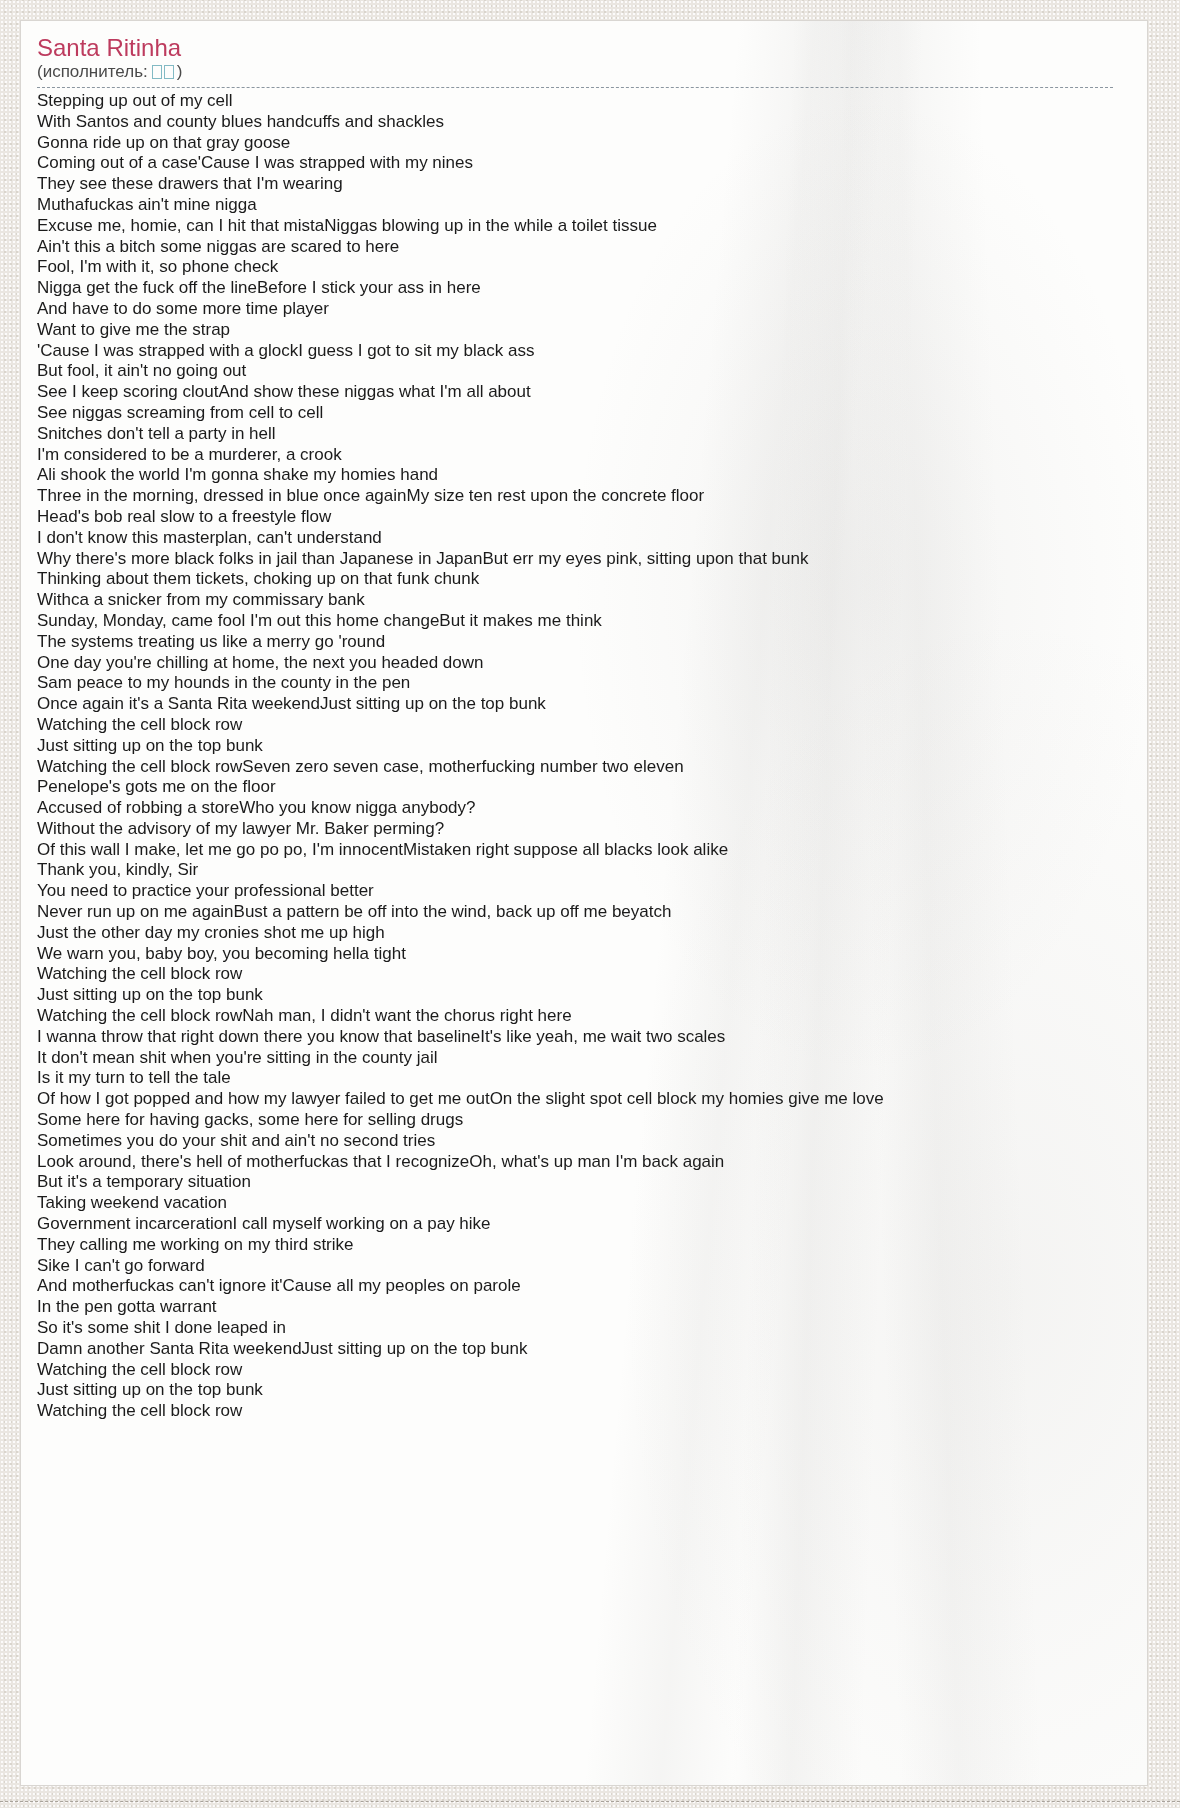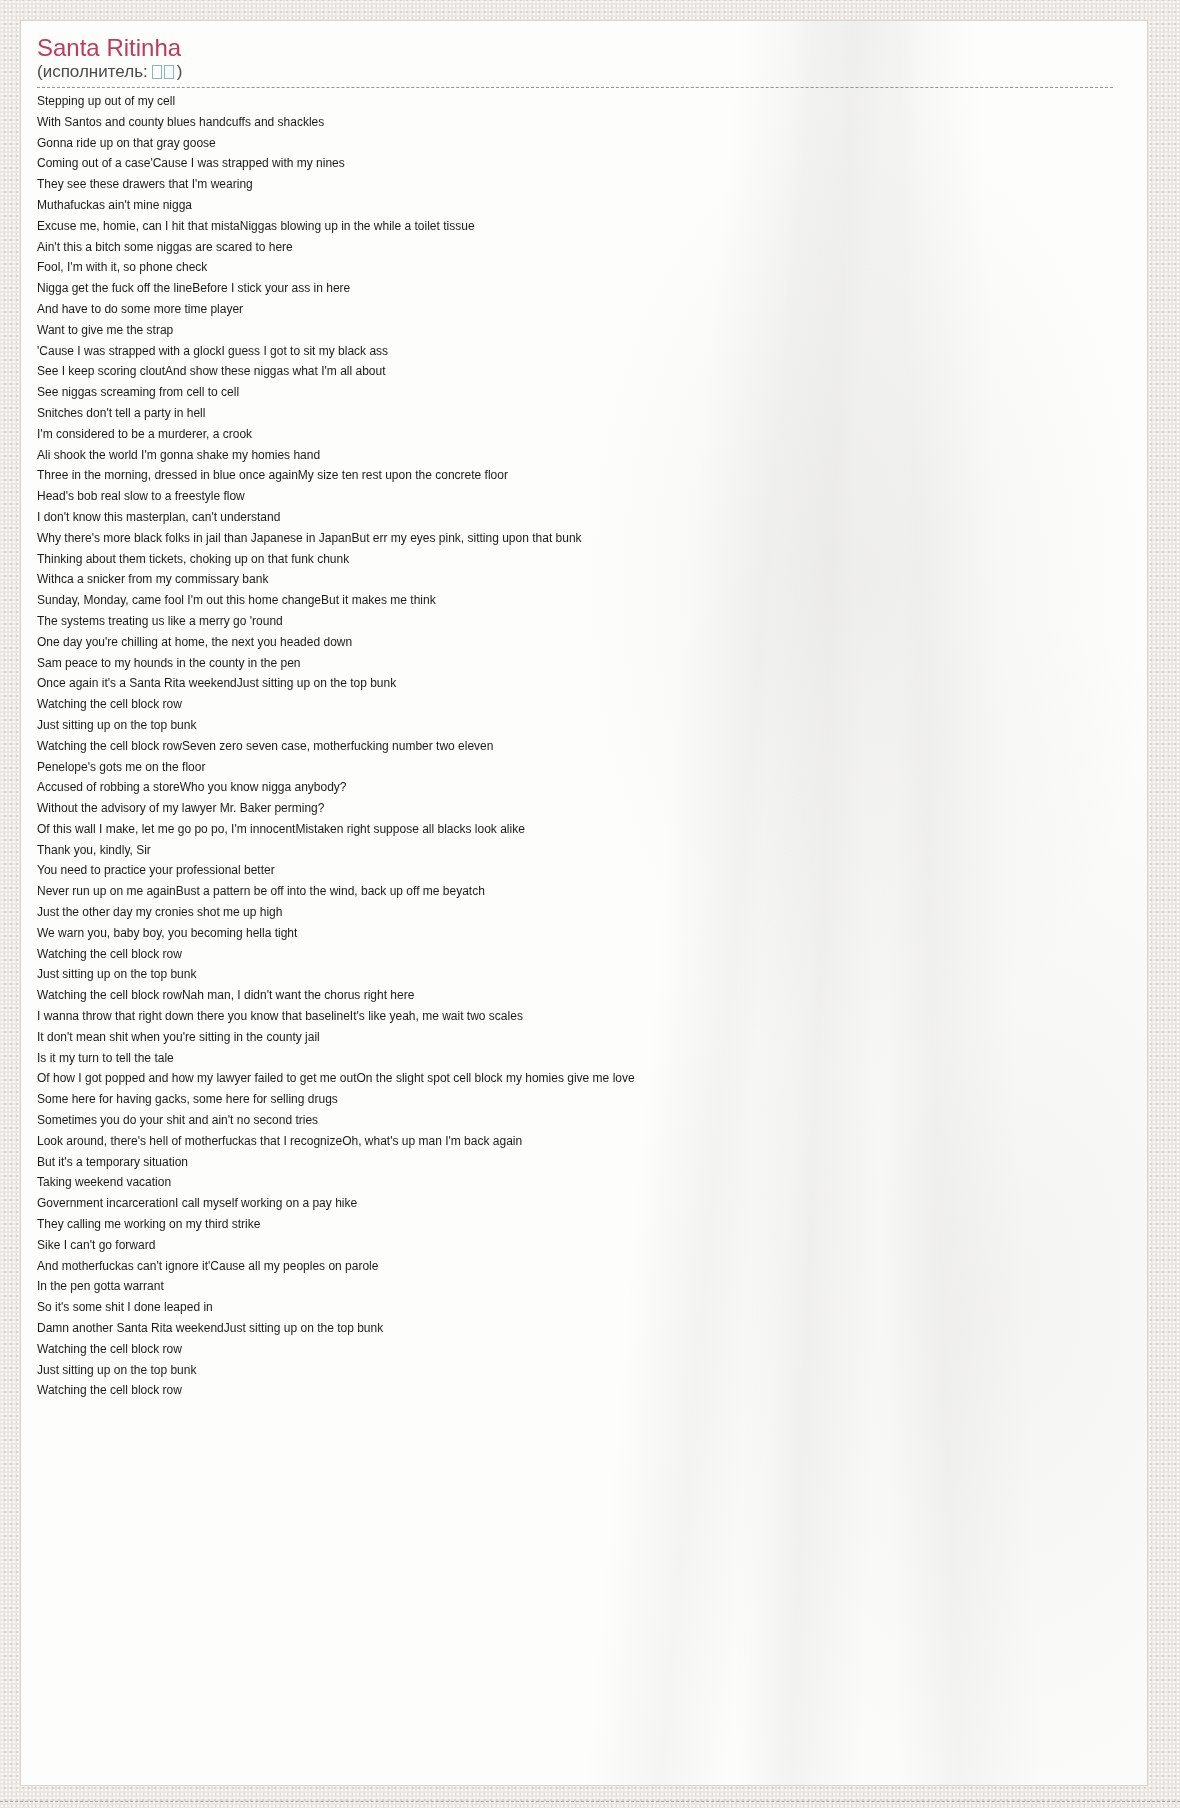--- a/index.html
+++ b/index.html
@@ -69,21 +69,21 @@
     margin-right:2px;
     vertical-align:-2px;
   }
   .separator{
     border-top:1px dashed var(--separator);
     height:0;
     margin-right:6px;
   }
   .lyrics{
     padding-top:3px;
-    font-size:12px;
+    font-size:17px;
     line-height:20.8px;
     color:var(--text);
   }
   .lyric-line{
     white-space:pre;
   }
   .bottom-divider{
     position:absolute;
     left:0;right:0;top:1801px;
     border-top:1px dashed var(--bottom_divider);
@@ -105,20 +105,21 @@
         <div class="lyric-line">Coming out of a case'Cause I was strapped with my nines</div>
         <div class="lyric-line">They see these drawers that I'm wearing</div>
         <div class="lyric-line">Muthafuckas ain't mine nigga</div>
         <div class="lyric-line">Excuse me, homie, can I hit that mistaNiggas blowing up in the while a toilet tissue</div>
         <div class="lyric-line">Ain't this a bitch some niggas are scared to here</div>
         <div class="lyric-line">Fool, I'm with it, so phone check</div>
         <div class="lyric-line">Nigga get the fuck off the lineBefore I stick your ass in here</div>
         <div class="lyric-line">And have to do some more time player</div>
         <div class="lyric-line">Want to give me the strap</div>
         <div class="lyric-line">'Cause I was strapped with a glockI guess I got to sit my black ass</div>
+        <div class="lyric-line">But fool, it ain't no going out</div>
         <div class="lyric-line">See I keep scoring cloutAnd show these niggas what I'm all about</div>
         <div class="lyric-line">See niggas screaming from cell to cell</div>
         <div class="lyric-line">Snitches don't tell a party in hell</div>
         <div class="lyric-line">I'm considered to be a murderer, a crook</div>
         <div class="lyric-line">Ali shook the world I'm gonna shake my homies hand</div>
         <div class="lyric-line">Three in the morning, dressed in blue once againMy size ten rest upon the concrete floor</div>
         <div class="lyric-line">Head's bob real slow to a freestyle flow</div>
         <div class="lyric-line">I don't know this masterplan, can't understand</div>
         <div class="lyric-line">Why there's more black folks in jail than Japanese in JapanBut err my eyes pink, sitting upon that bunk</div>
         <div class="lyric-line">Thinking about them tickets, choking up on that funk chunk</div>

